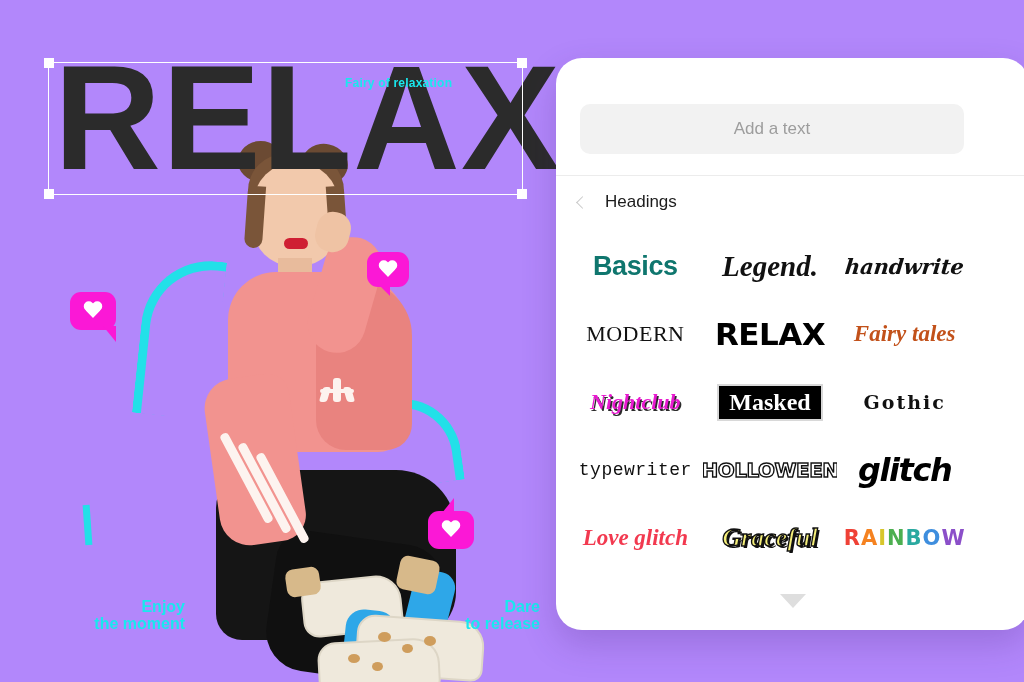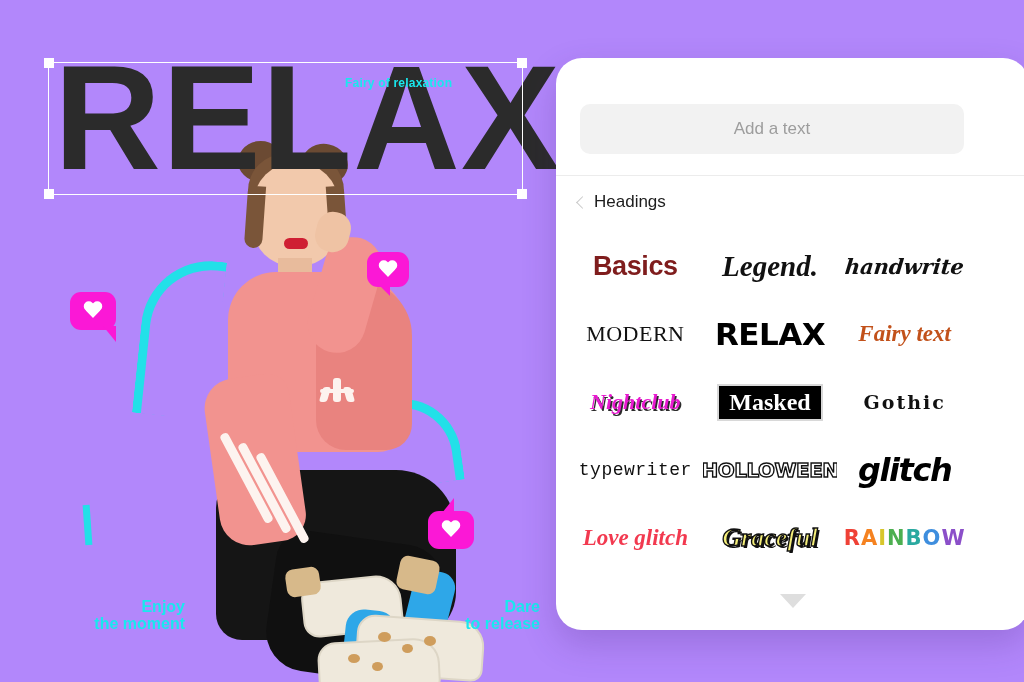--- a/index.html
+++ b/index.html
@@ -151,39 +151,39 @@
   }
   #panel-search{
     position:absolute;left:24px;top:46px;width:380px;height:48px;
     background:#f2f2f2;border-radius:10px;border:none;
     font-family:"Liberation Sans", sans-serif;font-size:17px;color:#9a9a9a;
     text-align:center;outline:none;
   }
   #panel-search::placeholder{color:#9d9d9d;}
   #panel-divider{position:absolute;left:0;top:117px;width:100%;height:1px;background:#ececec;}
   #panel-back{
-    position:absolute;left:22px;top:134px;display:flex;align-items:center;gap:7px;
+    position:absolute;left:22px;top:134px;display:flex;align-items:center;gap:18px;
     cursor:pointer;
   }
   #panel-back .chev{
     width:8px;height:8px;border-left:1.6px solid #c9c9c9;border-bottom:1.6px solid #c9c9c9;
     transform:rotate(45deg);display:inline-block;
   }
   #panel-back .lbl{font-size:17px;color:#1c1c1c;}
 
   #font-grid{
     position:absolute;left:12px;top:174px;width:404px;
     display:grid;grid-template-columns:repeat(3,1fr);
     row-gap:0;
   }
   .font-cell{
     height:68px;display:flex;align-items:center;justify-content:center;
     cursor:pointer;overflow:hidden;
   }
-  .f-basics{font-family:"Liberation Sans",sans-serif;font-weight:700;font-size:27px;color:#7f1d1d;letter-spacing:-.4px;}
+  .f-basics{font-family:"Liberation Sans",sans-serif;font-weight:700;font-size:27px;color:#0f766e;letter-spacing:-.4px;}
   .f-legend{font-family:"Liberation Serif",serif;font-weight:700;font-style:italic;font-size:29px;color:#111;}
   .f-handwrite{font-family:"DejaVu Serif",serif;font-style:italic;font-weight:700;font-size:21px;color:#111;transform:skewX(-6deg);}
   .f-modern{font-family:"Liberation Serif",serif;font-weight:400;font-size:22px;color:#111;letter-spacing:.5px;}
   .f-news{font-family:"DejaVu Sans",sans-serif;font-weight:700;font-size:31px;color:#000;letter-spacing:-.5px;}
   .f-fairy{font-family:"Liberation Serif",serif;font-style:italic;font-weight:700;font-size:23px;color:#c2511a;}
   .f-nightclub{font-family:"Liberation Serif",serif;font-style:italic;font-weight:700;font-size:22px;color:#e81ad0;
       text-shadow:1.5px 1.5px 0 #2b2b2b;}
   .f-masked{font-family:"Liberation Serif",serif;font-weight:700;font-size:24px;color:#fff;background:#000;
       padding:3px 10px;border:2px solid #d8d8d8;}
   .f-gothic{font-family:"DejaVu Serif",serif;font-weight:700;font-size:19px;color:#111;letter-spacing:2px;}
@@ -305,21 +305,21 @@
         <div class="font-cell">
           <span class="f-handwrite">handwrite</span>
         </div>
         <div class="font-cell">
           <span class="f-modern">MODERN</span>
         </div>
         <div class="font-cell">
           <span class="f-news">RELAX</span>
         </div>
         <div class="font-cell">
-          <span class="f-fairy">Fairy text</span>
+          <span class="f-fairy">Fairy tales</span>
         </div>
         <div class="font-cell">
           <span class="f-nightclub">Nightclub</span>
         </div>
         <div class="font-cell">
           <span class="f-masked">Masked</span>
         </div>
         <div class="font-cell">
           <span class="f-gothic">Gothic</span>
         </div>

